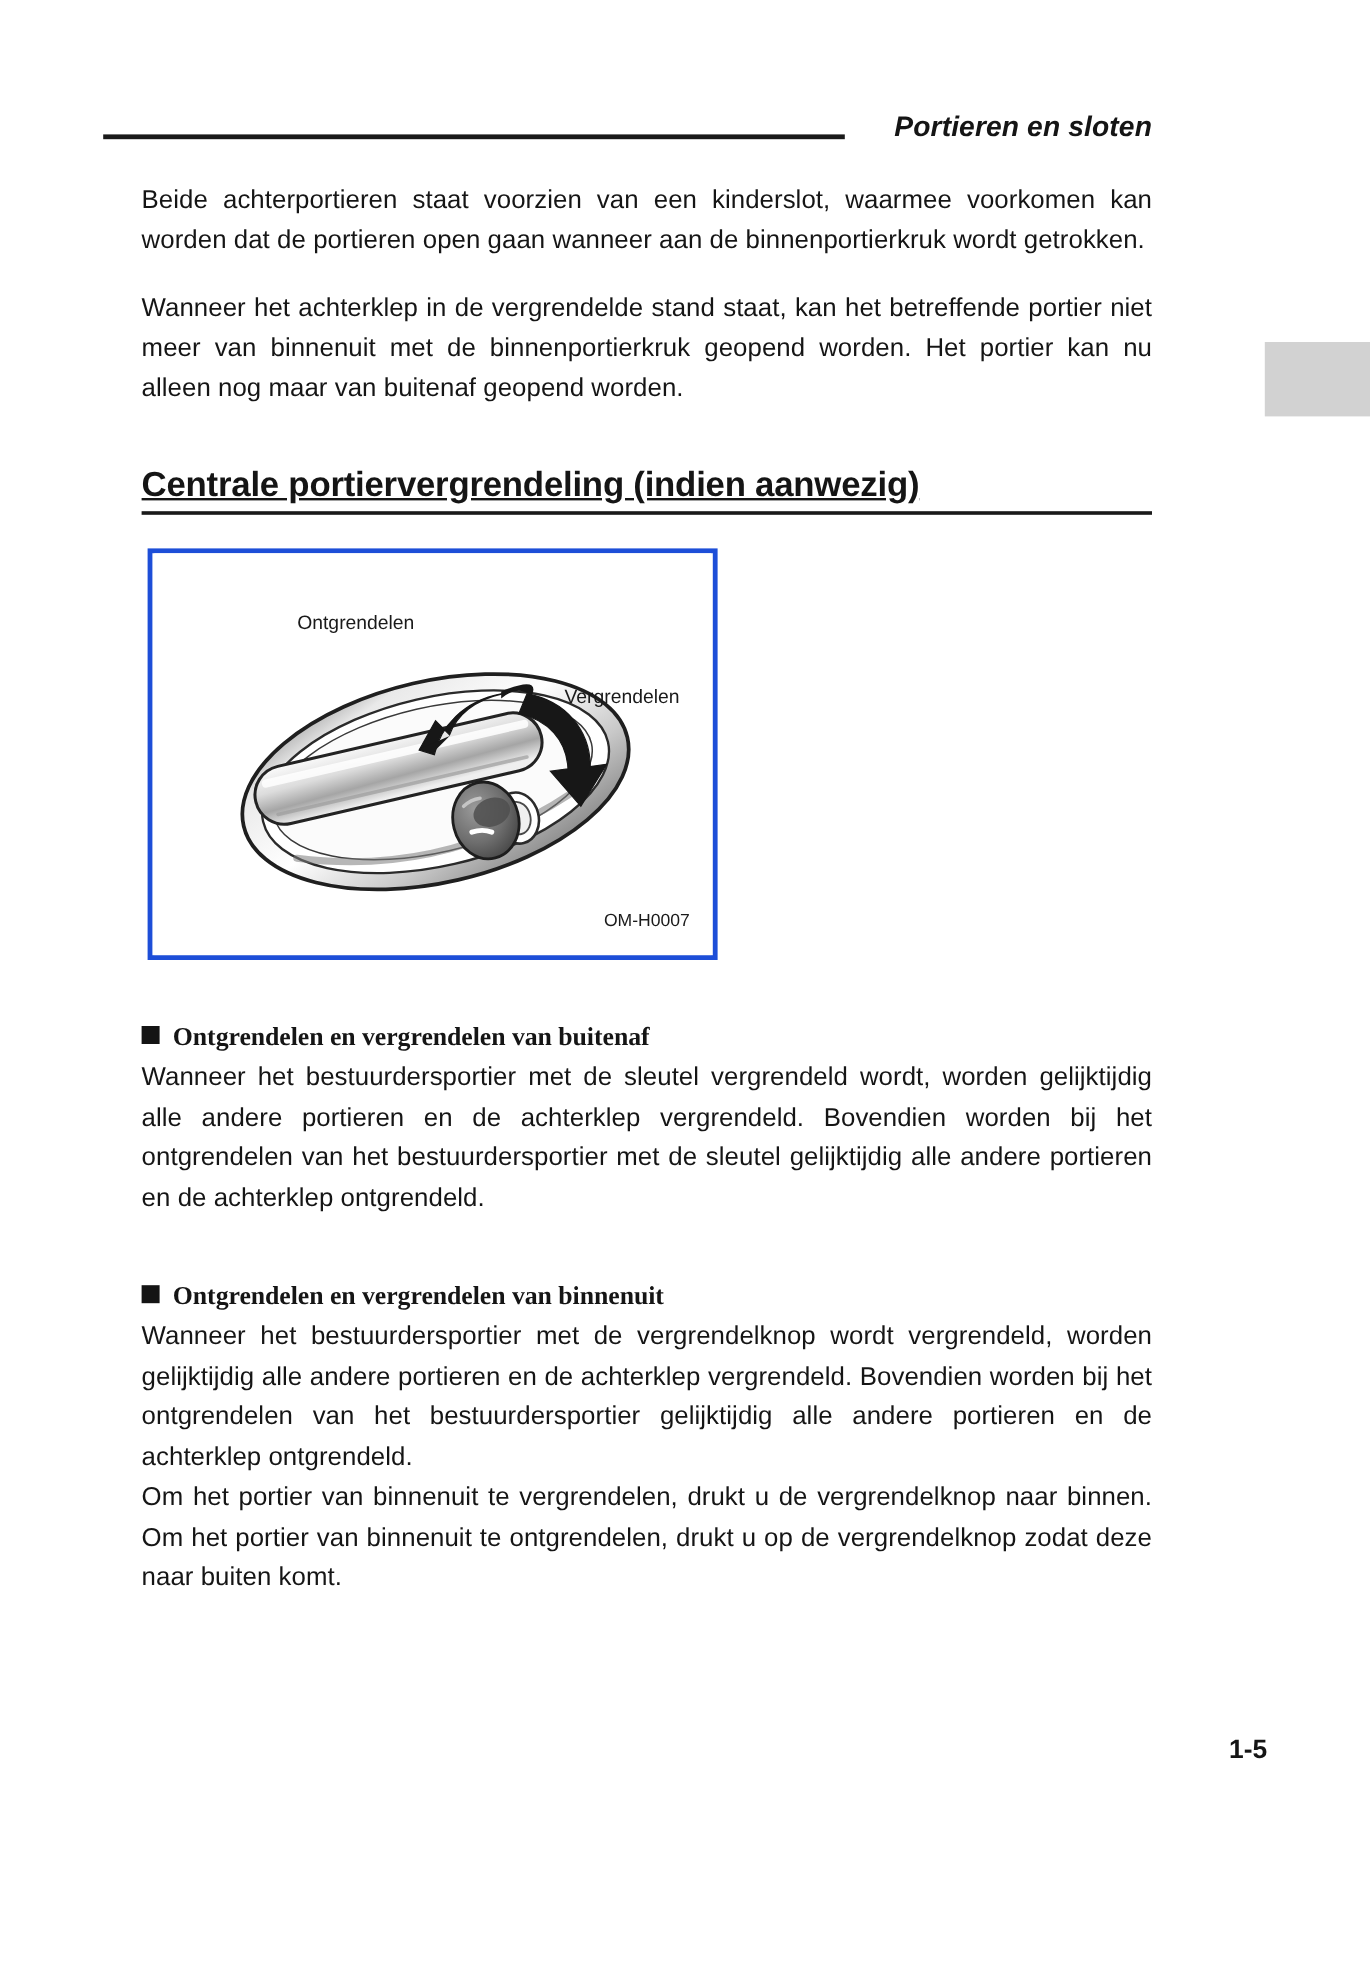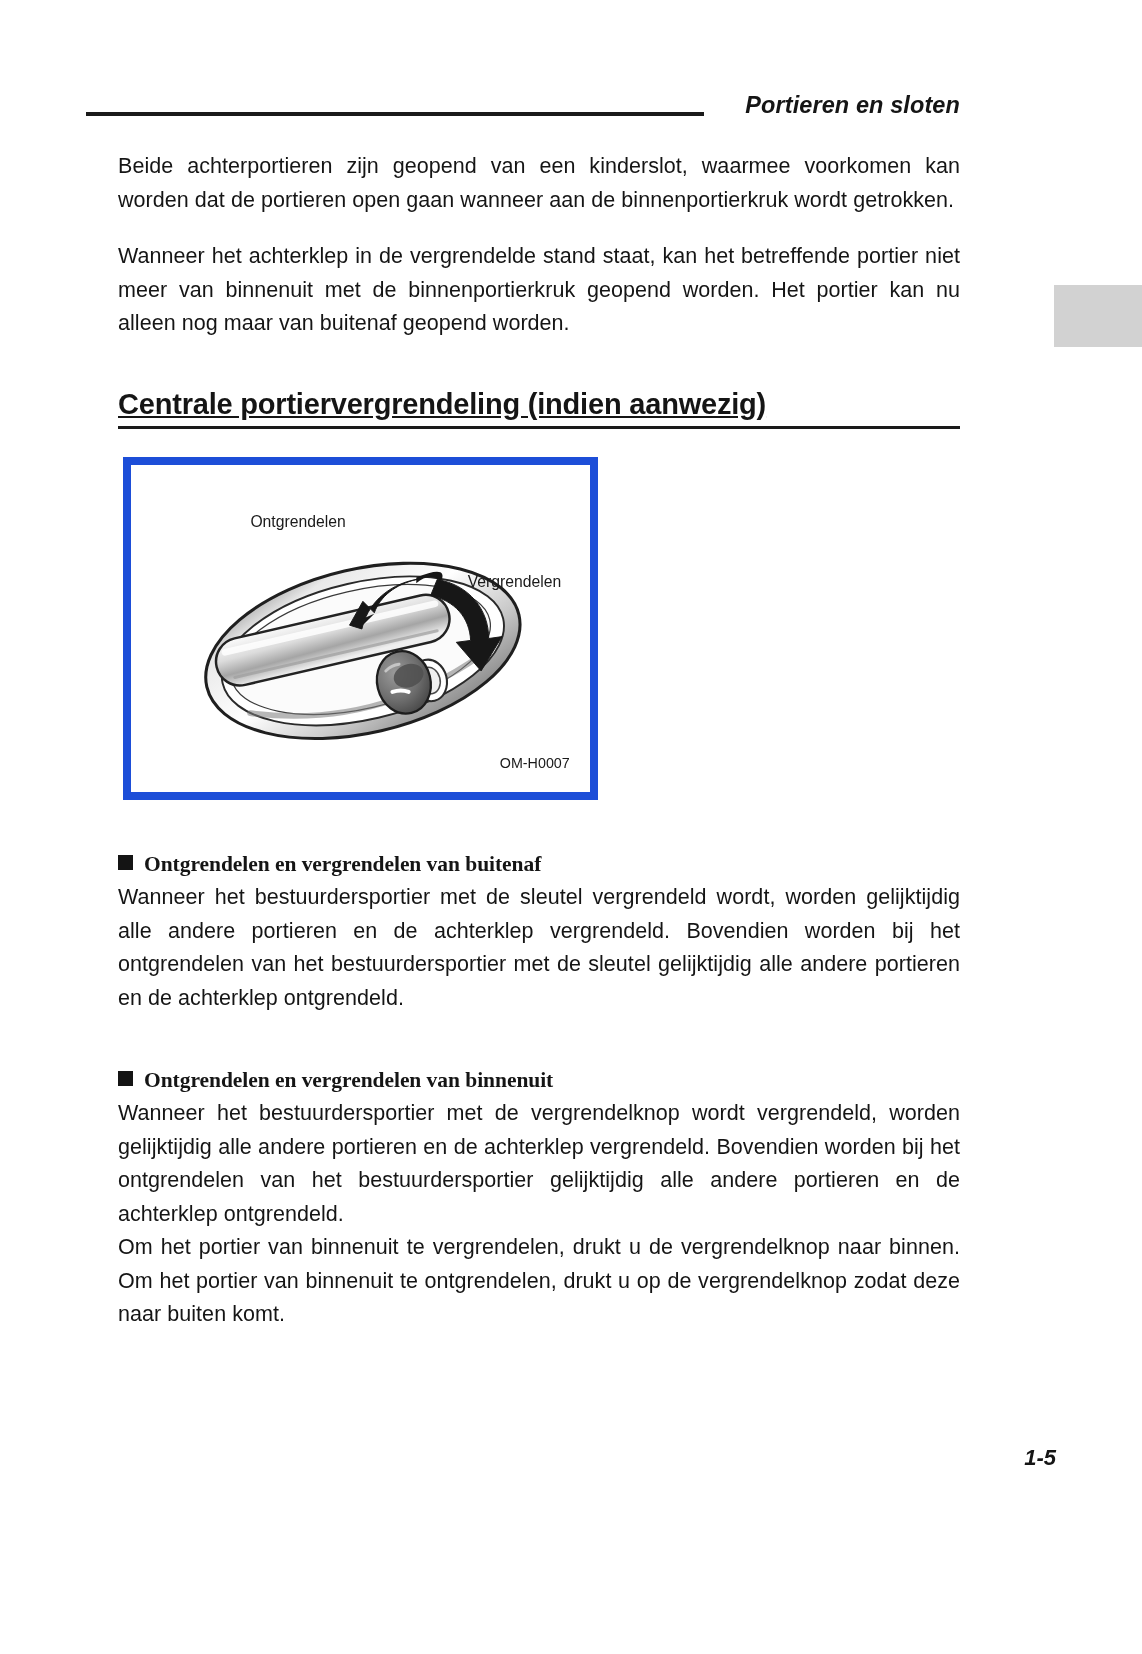--- a/index.html
+++ b/index.html
@@ -103,21 +103,21 @@
     width: 100%;
   }
 
   
   .figure {
     position: absolute;
     left: 123px;
     top: 457px;
     width: 475px;
     height: 343px;
-    border: 8px solid #1d4ed8;
+    border: 4px solid #1d4ed8;
     background: #ffffff;
     box-sizing: border-box;
   }
   .figure svg {
     display: block;
     width: 100%;
     height: 100%;
   }
   .fig-label {
     font-family: "Liberation Sans", sans-serif;
@@ -161,37 +161,36 @@
     white-space: nowrap;
   }
 
   
   .page-number {
     position: absolute;
     right: 86px;
     top: 1445px;
     font-size: 22px;
     font-weight: bold;
-    font-style: italic;
   }
 </style>
 </head>
 <body>
 
 <div class="page">
 
   <div class="header">
     <div class="header-rule"></div>
     <div class="header-title">Portieren en sloten</div>
   </div>
 
   <div class="edge-tab"></div>
 
   <div class="content">
-    <p class="para">Beide achterportieren zijn geopend van een kinderslot, waarmee voorkomen kan worden dat de portieren open gaan wanneer aan de binnenportierkruk wordt getrokken.</p>
+    <p class="para">Beide achterportieren staat voorzien van een kinderslot, waarmee voorkomen kan worden dat de portieren open gaan wanneer aan de binnenportierkruk wordt getrokken.</p>
     <p class="para">Wanneer het achterklep in de vergrendelde stand staat, kan het betreffende portier niet meer van binnenuit met de binnenportierkruk geopend worden. Het portier kan nu alleen nog maar van buitenaf geopend worden.</p>
   </div>
 
   <div class="section-heading-wrap">
     <div class="section-heading">Centrale portiervergrendeling (indien aanwezig)</div>
     <div class="section-rule"></div>
   </div>
 
   <div class="figure">
     <svg viewBox="0 0 475 343" xmlns="http://www.w3.org/2000/svg">

